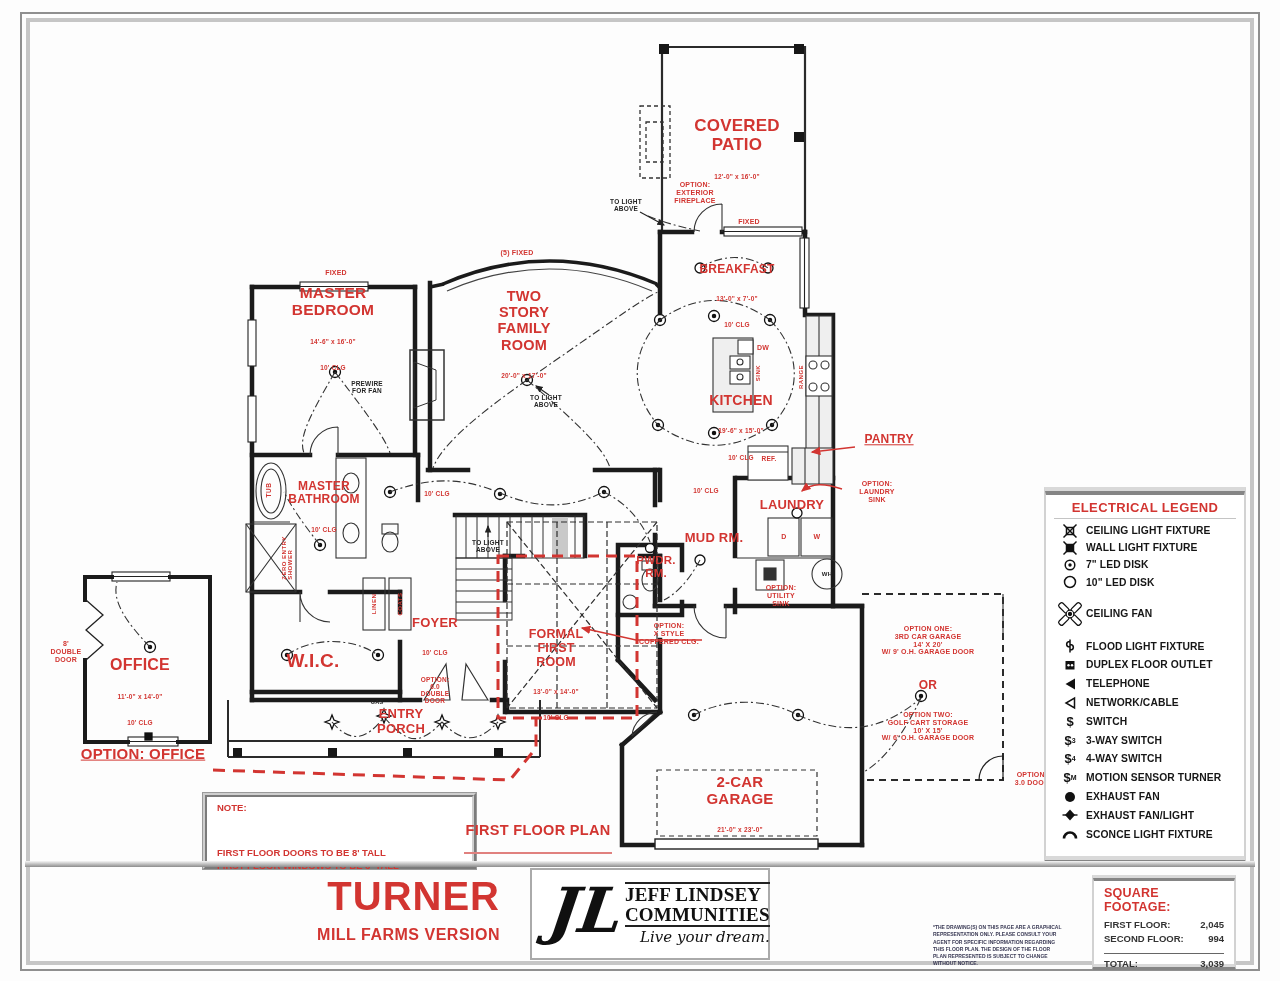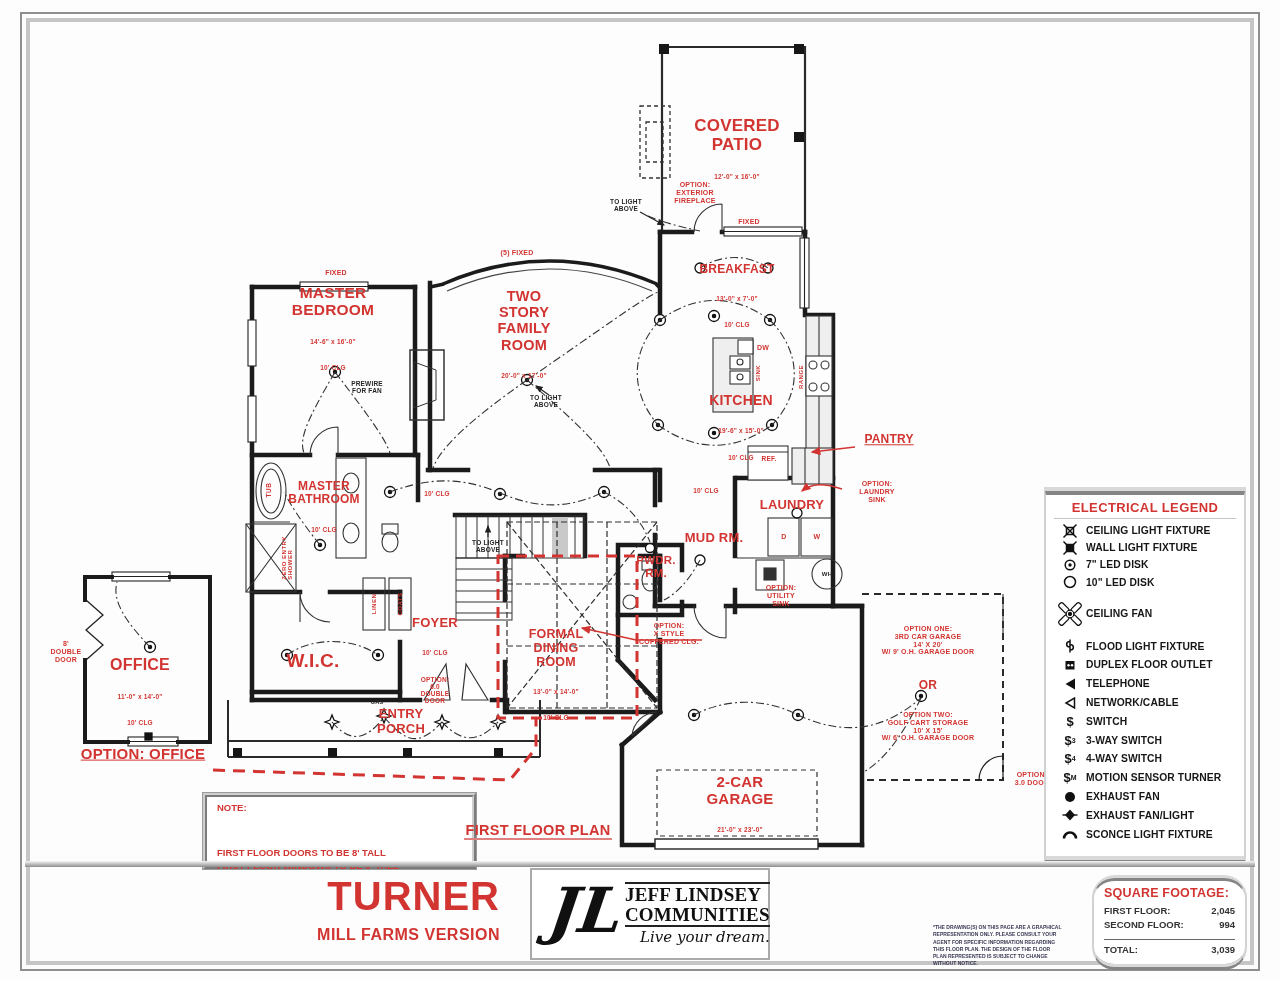--- a/index.html
+++ b/index.html
@@ -16,21 +16,21 @@
   .vlbl{position:absolute;writing-mode:vertical-rl;transform:translate(-50%,-50%) rotate(180deg);
         color:var(--red);font-weight:bold;white-space:pre-line;letter-spacing:.5px;}
   .room .rn{white-space:pre-line;font-weight:bold;}
   .room .rd{font-size:6.5px;margin-top:1px;font-weight:bold;}
   
   .note-box{position:absolute;left:203px;top:793px;width:245px;height:58px;background:#fff;
             border:4px ridge #cfcfcf;outline:1px solid #9a9a9a;padding:5px 10px;color:var(--red);
             font-weight:bold;font-size:9.5px;line-height:1.35;}
   .note-box .nb{white-space:pre-line;margin-top:32px;}
   .ffp{position:absolute;left:464px;top:822px;width:148px;text-align:center;color:var(--red);
-       font-weight:bold;font-size:14.5px;border-bottom:2px solid #e0807e;padding-bottom:0;letter-spacing:.3px;}
+       font-weight:bold;font-size:14.5px;border-bottom:2px solid #e0807e;padding-bottom:14px;letter-spacing:.3px;}
   
   .legend{position:absolute;left:1044px;top:487px;width:202px;height:377px;background:#fff;
           border-top:8px ridge #d9d9d9;border-bottom:8px ridge #d9d9d9;
           border-left:2px solid #d2d2d2;border-right:2px solid #d2d2d2;box-sizing:border-box;}
   .legend .ltitle{margin:5px 8px 3px;text-align:center;color:var(--red);font-weight:bold;font-size:13px;
           letter-spacing:.4px;border-bottom:1px solid #c4c4c4;padding-bottom:3px;}
   .lrow{display:flex;align-items:center;height:17.2px;padding-left:8px;}
   .lrow.md{height:18.8px;}
   .lrow.fan{height:46px;}
   .licon{width:32px;display:flex;justify-content:center;align-items:center;flex:none;}
@@ -50,23 +50,23 @@
             color:#101010;margin:-6px 2px 0 18px;transform:skewX(-8deg);line-height:1;}
   .logo-text{flex:1;padding-right:12px;}
   .logo-text .l1{font-family:"Liberation Serif",serif;font-weight:bold;font-size:19px;color:#101010;
             line-height:1.05;letter-spacing:.2px;}
   .logo-text .l1.first{border-top:2px solid #222;padding-top:1px;}
   .logo-text .l1.second{border-bottom:2px solid #222;padding-bottom:1px;}
   .tagline{font-family:"DejaVu Serif",serif;font-style:italic;font-size:15px;color:#101010;
            text-align:right;margin-top:1px;}
   .disclaimer{position:absolute;left:933px;top:924px;width:130px;font-size:5px;line-height:1.45;
               color:#3a3a55;font-weight:bold;}
-  .sqft{position:absolute;left:1092px;top:875px;width:155px;height:95px;background:#fff;
+  .sqft{position:absolute;left:1092px;top:875px;width:144px;height:95px;background:#fff;
         border-top:6px ridge #d9d9d9;border-bottom:6px ridge #d9d9d9;border-left:2px solid #d2d2d2;
-        border-right:2px solid #d2d2d2;box-sizing:border-box;padding:5px 10px 0;border-radius:23px;}
+        border-right:2px solid #d2d2d2;box-sizing:border-box;padding:5px 10px 0;}
   .sqft .sq-title{color:var(--red);font-weight:bold;font-size:12.5px;letter-spacing:.2px;margin-bottom:3px;}
   .sq-row{display:flex;justify-content:space-between;font-size:9.5px;font-weight:bold;color:#333;
           padding:1.5px 0;}
   .sq-row.total{border-top:1.5px solid #666;margin-top:8px;padding-top:4px;}
 </style>
 </head>
 <body>
 
 <div class="page">
   <div class="frame-outer"></div>
@@ -392,21 +392,21 @@
     <div class="lbl room" style="left:435px;top:660px">
       <div class="rn" style="font-size:13px">FOYER</div>
       <div class="rd">10' CLG</div>
       <div class="rd">OPTION:
 6.0
 DOUBLE
 DOOR</div>
     </div>
     <div class="lbl room" style="left:556px;top:674px">
       <div class="rn" style="font-size:12.5px">FORMAL
-DINING
+FIRST
 ROOM</div>
       <div class="rd">13'-0" x 14'-0"</div>
       <div class="rd">10' CLG</div>
     </div>
     <div class="lbl" style="left:401px;top:722px;font-size:13px">ENTRY
 PORCH</div>
     <div class="lbl room" style="left:140px;top:691px">
       <div class="rn" style="font-size:16px">OFFICE</div>
       <div class="rd">11'-0" x 14'-0"</div>
       <div class="rd">10' CLG</div>

